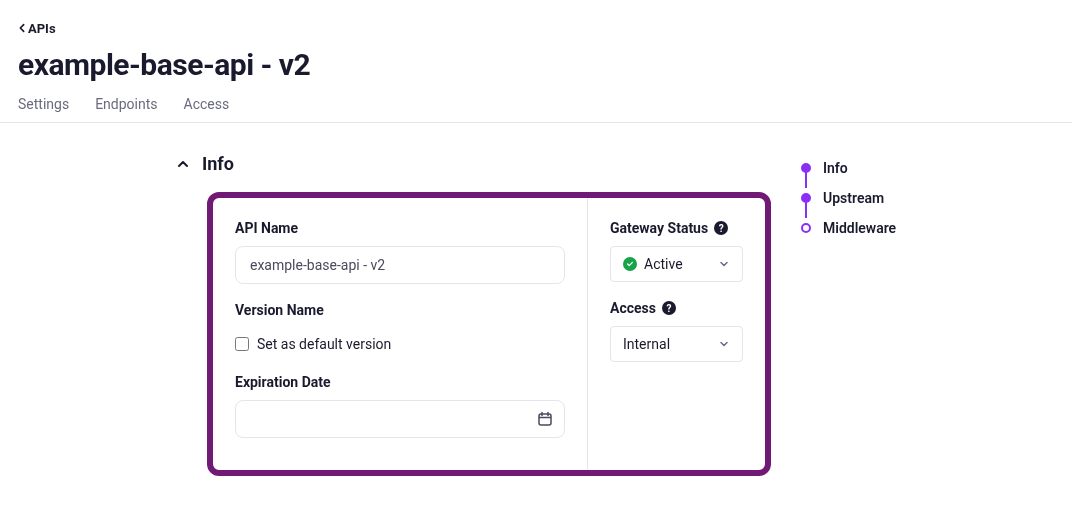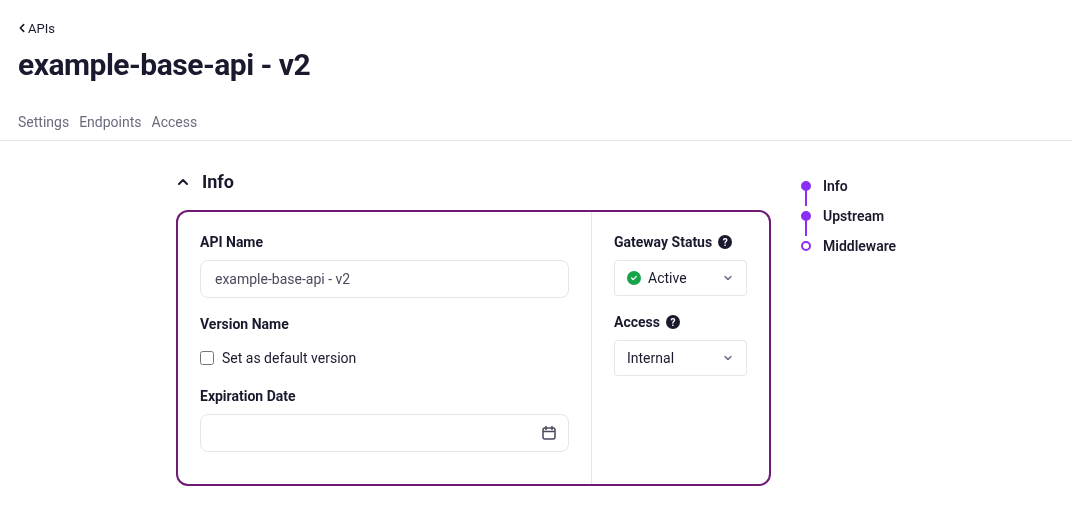--- a/index.html
+++ b/index.html
@@ -1,41 +1,41 @@
 <!DOCTYPE html>
 <html><head>
   <meta charset="utf-8">
   <style>
     * { box-sizing: border-box; margin: 0; padding: 0; font-family: -apple-system, BlinkMacSystemFont, 'Segoe UI', Roboto, sans-serif; }
     body { background: #fff; color: #1a1a2e; width: 1072px; height: 524px; overflow: hidden; }
     
     .header { padding: 18px 18px 0 18px; }
-    .breadcrumb { display: inline-flex; align-items: center; font-size: 13px; font-weight: 400; color: #1a1a2e; cursor: pointer; }
+    .breadcrumb { display: inline-flex; align-items: center; font-size: 13px; font-weight: 700; color: #1a1a2e; cursor: pointer; }
     .breadcrumb svg { margin-right: 2px; }
     
     .title-row { display: flex; justify-content: space-between; align-items: center; margin-top: 10px; }
     .page-title { font-size: 30px; font-weight: 700; letter-spacing: -0.5px; }
     .title-actions { display: flex; align-items: center; gap: 16px; }
     .save-btn { background: #8b2ff5; color: #fff; border: none; border-radius: 999px; padding: 10px 22px; font-size: 14px; font-weight: 600; cursor: pointer; }
     .search-btn { background: none; border: none; cursor: pointer; padding: 4px; color: #1a1a2e; }
     
-    .tabs { display: flex; gap: 10px; margin-top: 32px; }
+    .tabs { display: flex; gap: 26px; margin-top: 14px; }
     .tab { font-size: 14px; color: #6b6b80; padding-bottom: 10px; cursor: pointer; }
     
     .divider { border: none; border-top: 1px solid #e5e5ed; }
     
     .content { display: flex; padding: 30px 0 0 176px; gap: 30px; }
     
     .left-col { width: 595px; }
     
     .section-header { display: flex; align-items: center; gap: 12px; margin-bottom: 18px; }
     .section-header svg { color: #1a1a2e; }
     .section-title { font-size: 18px; font-weight: 700; }
     
-    .card { border: 2px solid #701a75; border-radius: 12px; display: flex; }
+    .card { border: 6px solid #701a75; border-radius: 12px; display: flex; margin-left: 31px; }
     .card-left { flex: 1; padding: 22px 22px 32px 22px; border-right: 1px solid #e5e5ed; }
     .card-right { width: 177px; padding: 22px 22px 32px 22px; }
     
     .field { margin-bottom: 18px; }
     .field-label { display: flex; align-items: center; gap: 6px; font-size: 14px; font-weight: 700; margin-bottom: 10px; }
     .info-icon { width: 14px; height: 14px; background: #1a1a2e; color: #fff; border-radius: 50%; display: inline-flex; align-items: center; justify-content: center; font-size: 10px; font-weight: 700; cursor: pointer; }
     
     .text-input { width: 100%; border: 1px solid #e5e5ed; border-radius: 8px; padding: 10px 14px; font-size: 14px; color: #4a4a5e; background: #fff; }
     
     .checkbox-row { display: flex; align-items: center; gap: 8px; font-size: 14px; color: #1a1a2e; margin-bottom: 22px; }

